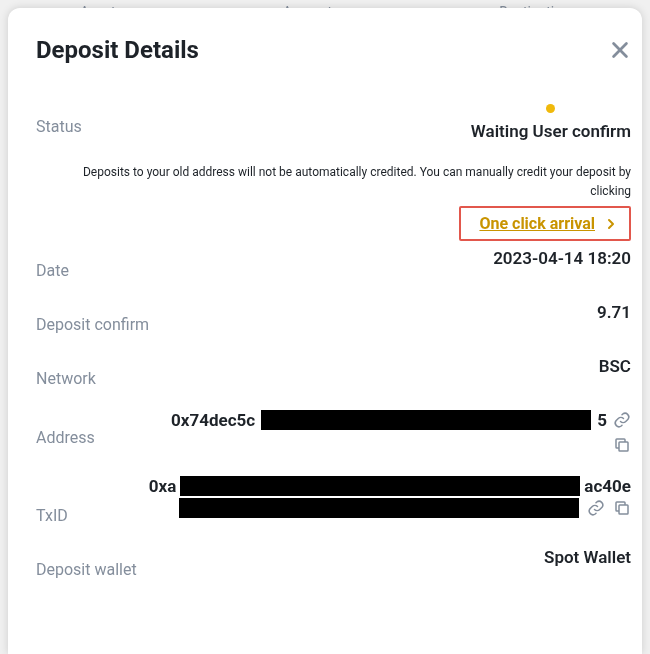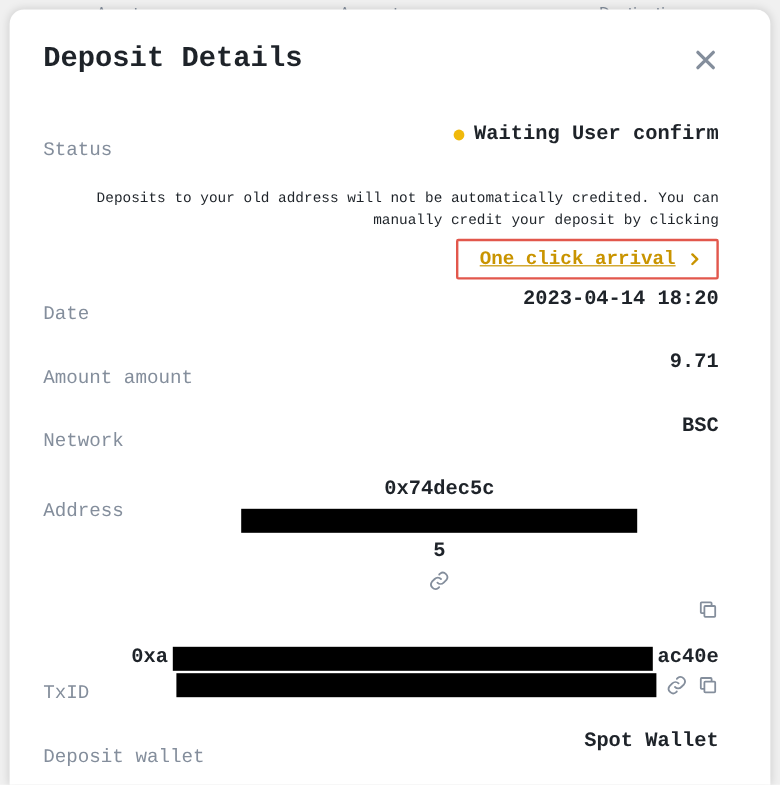--- a/index.html
+++ b/index.html
@@ -25,22 +25,21 @@
     }
     .modal {
       position: absolute;
       top: 8px;
       left: 8px;
       right: 8px;
       bottom: 0;
       background: #ffffff;
       border-radius: 12px 12px 0 0;
       box-shadow: 0 0 8px rgba(0,0,0,0.15);
-      padding: 28px 43px 20px 28px;
-      font-family: Liberation Mono, monospace;
+      padding: 28px 11px 20px 28px;
     }
     .modal-header {
       display: flex;
       justify-content: space-between;
       align-items: center;
       margin-bottom: 40px;
     }
     .modal-title {
       font-size: 24px;
       font-weight: 700;
@@ -70,20 +69,21 @@
     .value {
       color: #1e2329;
       font-size: 17px;
       font-weight: 600;
       text-align: right;
     }
     .status-wrap {
       display: flex;
       align-items: center;
       gap: 8px;
+      flex-direction: column;
     }
     .status-dot {
       width: 9px;
       height: 9px;
       border-radius: 50%;
       background: #f0b90b;
     }
     .notice {
       color: #1e2329;
       font-size: 12px;
@@ -121,21 +121,20 @@
       text-align: right;
       flex: 1;
       margin-left: 30px;
     }
     .addr-line {
       display: flex;
       align-items: center;
       justify-content: flex-end;
       gap: 6px;
       flex-wrap: wrap;
-      flex-direction: column;
     }
     .addr-text {
       font-size: 17px;
       font-weight: 700;
       color: #1e2329;
       white-space: nowrap;
     }
     .redact {
       display: inline-block;
       height: 20px;
@@ -214,21 +213,21 @@
     </div>
   </div>
 
   <div class="row">
     <div class="label">Date</div>
     <div class="value">2023-04-14 18:20</div>
   </div>
 
 
   <div class="row">
-    <div class="label">Amount amount</div>
+    <div class="label">Deposit confirm</div>
     <div class="value">9.71</div>
   </div>
 
   <div class="row">
     <div class="label">Network</div>
     <div class="value">BSC</div>
   </div>
 
   <div class="addr-row">
     <div class="label" style="padding-top:6px">Address</div>

